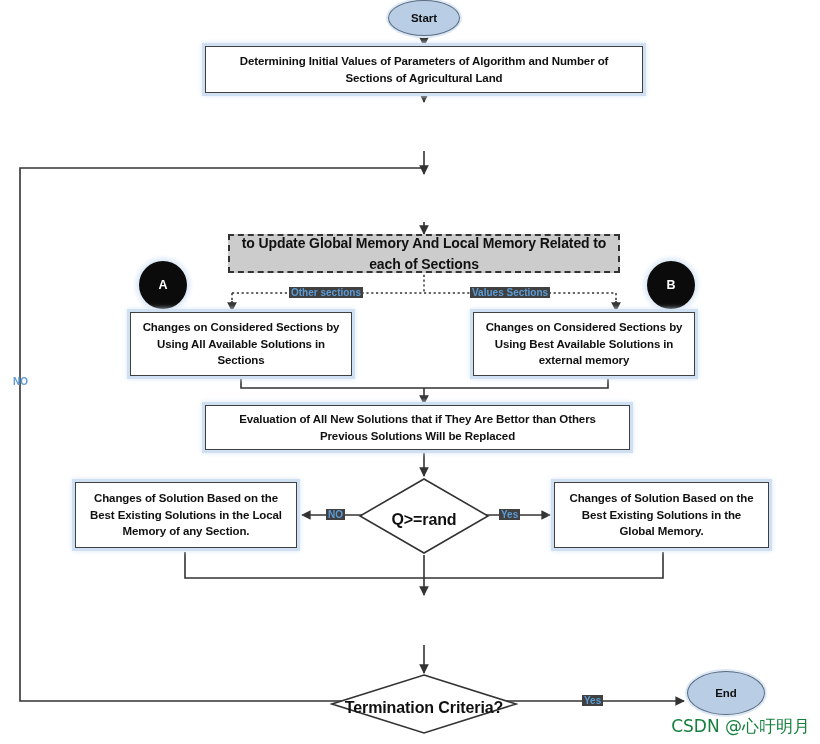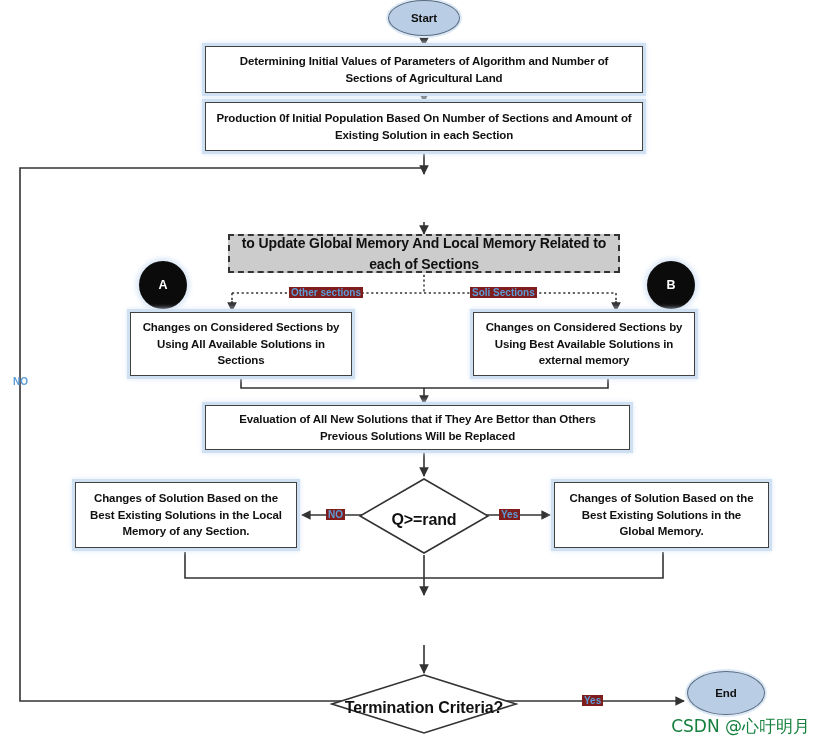--- a/index.html
+++ b/index.html
@@ -107,21 +107,21 @@
     text-align: right;
     letter-spacing: -0.1px;
   }
 
   
   .edge-label {
     position: absolute;
     font-size: 10px;
     font-weight: bold;
     color: #5c9bd5;
-    background: #7f1d1d;
+    background: #404040;
     padding: 0 2px;
     z-index: 4;
     white-space: nowrap;
   }
   .edge-label.nobg {
     background: transparent;
   }
 
   
   #watermark {
@@ -196,23 +196,20 @@
   </svg>
 
   <div class="node terminator" style="left:388px; top:0px; width:72px; height:36px;">
     <span>Start</span>
   </div>
 
   <div class="node proc" style="left:205px; top:46px; width:438px; height:47px;">
     <span>Determining Initial Values of Parameters of Algorithm and Number of Sections of Agricultural Land</span>
   </div>
 
-  <div class="node proc" style="left:205px; top:102px; width:438px; height:49px;">
-    <span>Production 0f Initial Population Based On Number of Sections and Amount of Existing Solution in each Section</span>
-  </div>
 
 
   <div class="node dashbox" style="left:228px; top:234px; width:392px; height:39px;">
     <span>to Update Global Memory And Local Memory Related to each of Sections</span>
   </div>
 
   <div class="node connector-circle" style="left:139px; top:261px; width:48px; height:48px;">
     <span>A</span>
   </div>
 
@@ -254,21 +251,21 @@
     </svg>
     <div class="diamond-label">Termination Criteria?</div>
   </div>
 
   <div class="node terminator" style="left:687px; top:671px; width:78px; height:44px;">
     <span>End</span>
   </div>
 
   <div class="edge-label" style="left:289px; top:287px;">Other sections</div>
 
-  <div class="edge-label" style="left:470px; top:287px;">Soli Sections</div>
+  <div class="edge-label" style="left:470px; top:287px;">Values Sections</div>
 
   <div class="edge-label" style="left:326px; top:509px;">NO</div>
 
   <div class="edge-label" style="left:499px; top:509px;">Yes</div>
 
   <div class="edge-label nobg" style="left:11px; top:376px;">NO</div>
 
   <div class="edge-label" style="left:582px; top:695px;">Yes</div>
 
   <div id="watermark">CSDN @心吁明月</div>

